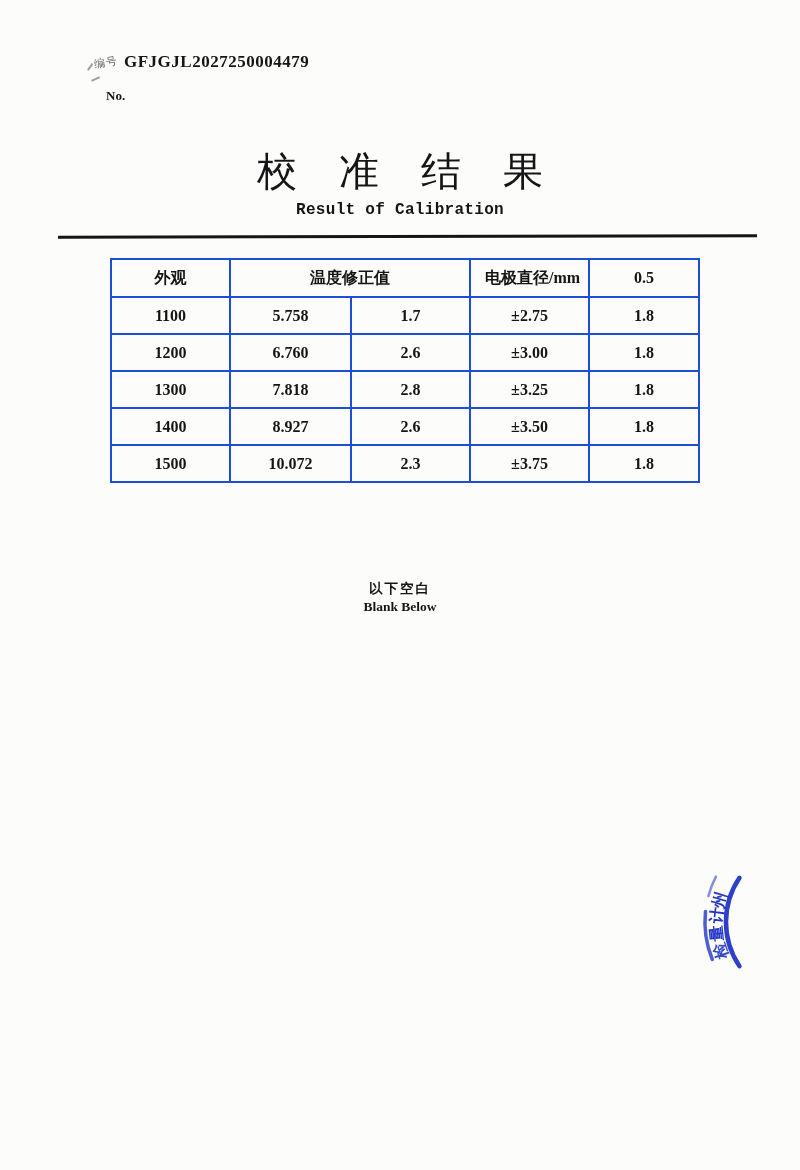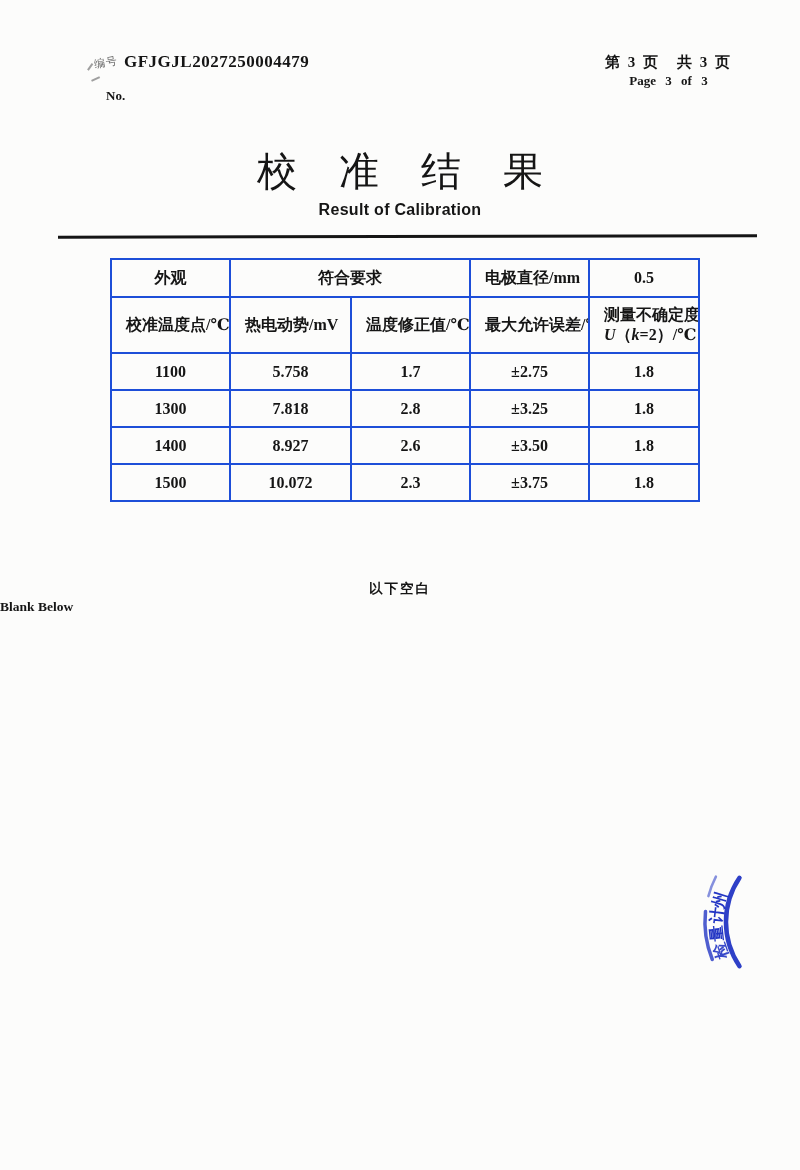--- a/index.html
+++ b/index.html
@@ -30,21 +30,21 @@
   .page-en { font-size:13px; font-weight:bold; word-spacing:6px; margin-top:1px; }
 
   
   .title-cn {
     position:absolute; top:144px; left:0; width:100%; text-align:center;
     font-size:40px; font-weight:normal; letter-spacing:16px; text-indent:16px;
     white-space:nowrap;
   }
   .title-en {
     position:absolute; top:201px; left:0; width:100%; text-align:center;
-    font-family:Liberation Sans, sans-serif;
+    font-family:Liberation Mono, monospace;
     font-size:16px; font-weight:bold; letter-spacing:.3px;
   }
   .divider {
     position:absolute; left:58px; top:235px; width:699px; height:3px;
     background:#151515; transform:rotate(-0.12deg);
   }
 
   
   table.results {
     position:absolute; left:110px; top:258px; width:588px;
@@ -64,82 +64,75 @@
   
   .note {
     position:absolute; left:108px; top:539px; font-size:15.5px;
     font-weight:600; letter-spacing:.5px; white-space:nowrap;
   }
   .blank-cn {
     position:absolute; top:580px; left:0; width:100%; text-align:center;
     font-size:13.5px; font-weight:600; letter-spacing:2px;
   }
   .blank-en {
-    position:absolute; top:599px; left:0; width:100%; 
+    position:absolute; top:599px; left:0; width:100%; text-align:center;
     font-size:13.5px; font-weight:bold;
   }
 
   
   .stamp { position:absolute; left:640px; top:845px; width:160px; height:160px; }
 </style>
 </head>
 <body>
 
 <div class="page">
 
   <div class="hdr-left">
     <div class="scribble scr1"></div>
     <div class="scribble scr2"></div>
     <div class="line1">
       <span class="bianhao">编号</span><span class="certnum">GFJGJL2027250004479</span>
     </div>
     <div class="no-label">No.</div>
   </div>
 
-  <div class="hdr-right">
-    <div class="page-cn">第 3 页　共 3 页</div>
-    <div class="page-en">Page 3 of 3</div>
-  </div>
 
   <div class="title-cn">校 准 结 果</div>
   <div class="title-en">Result of Calibration</div>
   <div class="divider"></div>
 
   <table class="results">
     <colgroup>
       <col style="width:119px">
         <col style="width:121px">
         <col style="width:119px">
       <col style="width:119px">
         <col style="width:110px">
     </colgroup>
     <tbody>
       <tr class="hrow1">
         <td>外观</td>
-        <td colspan="2">符合要求</td>
+        <td colspan="2">温度修正值</td>
         <td>电极直径/mm</td>
         <td>0.5</td>
-      </tr>
-      <tr class="hrow2">
-        <td>校准温度点/℃</td>
-        <td>热电动势/mV</td>
-        <td>温度修正值/℃</td>
-        <td>最大允许误差/℃</td>
-        <td class="u-cell">
-          <span>测量不确定度</span><br>
-          <span class="it">U</span><span>（</span><span class="it">k</span><span>=2）/℃</span>
-        </td>
       </tr>
       </tbody>
       <tbody id="data-rows">
         <tr class="drow">
       <td>1100</td>
       <td>5.758</td>
       <td>1.7</td>
       <td>±2.75</td>
+      <td>1.8</td>
+    </tr>
+        <tr class="drow">
+      <td>1200</td>
+      <td>6.760</td>
+      <td>2.6</td>
+      <td>±3.00</td>
       <td>1.8</td>
     </tr>
         <tr class="drow">
       <td>1300</td>
       <td>7.818</td>
       <td>2.8</td>
       <td>±3.25</td>
       <td>1.8</td>
     </tr>
         <tr class="drow">

